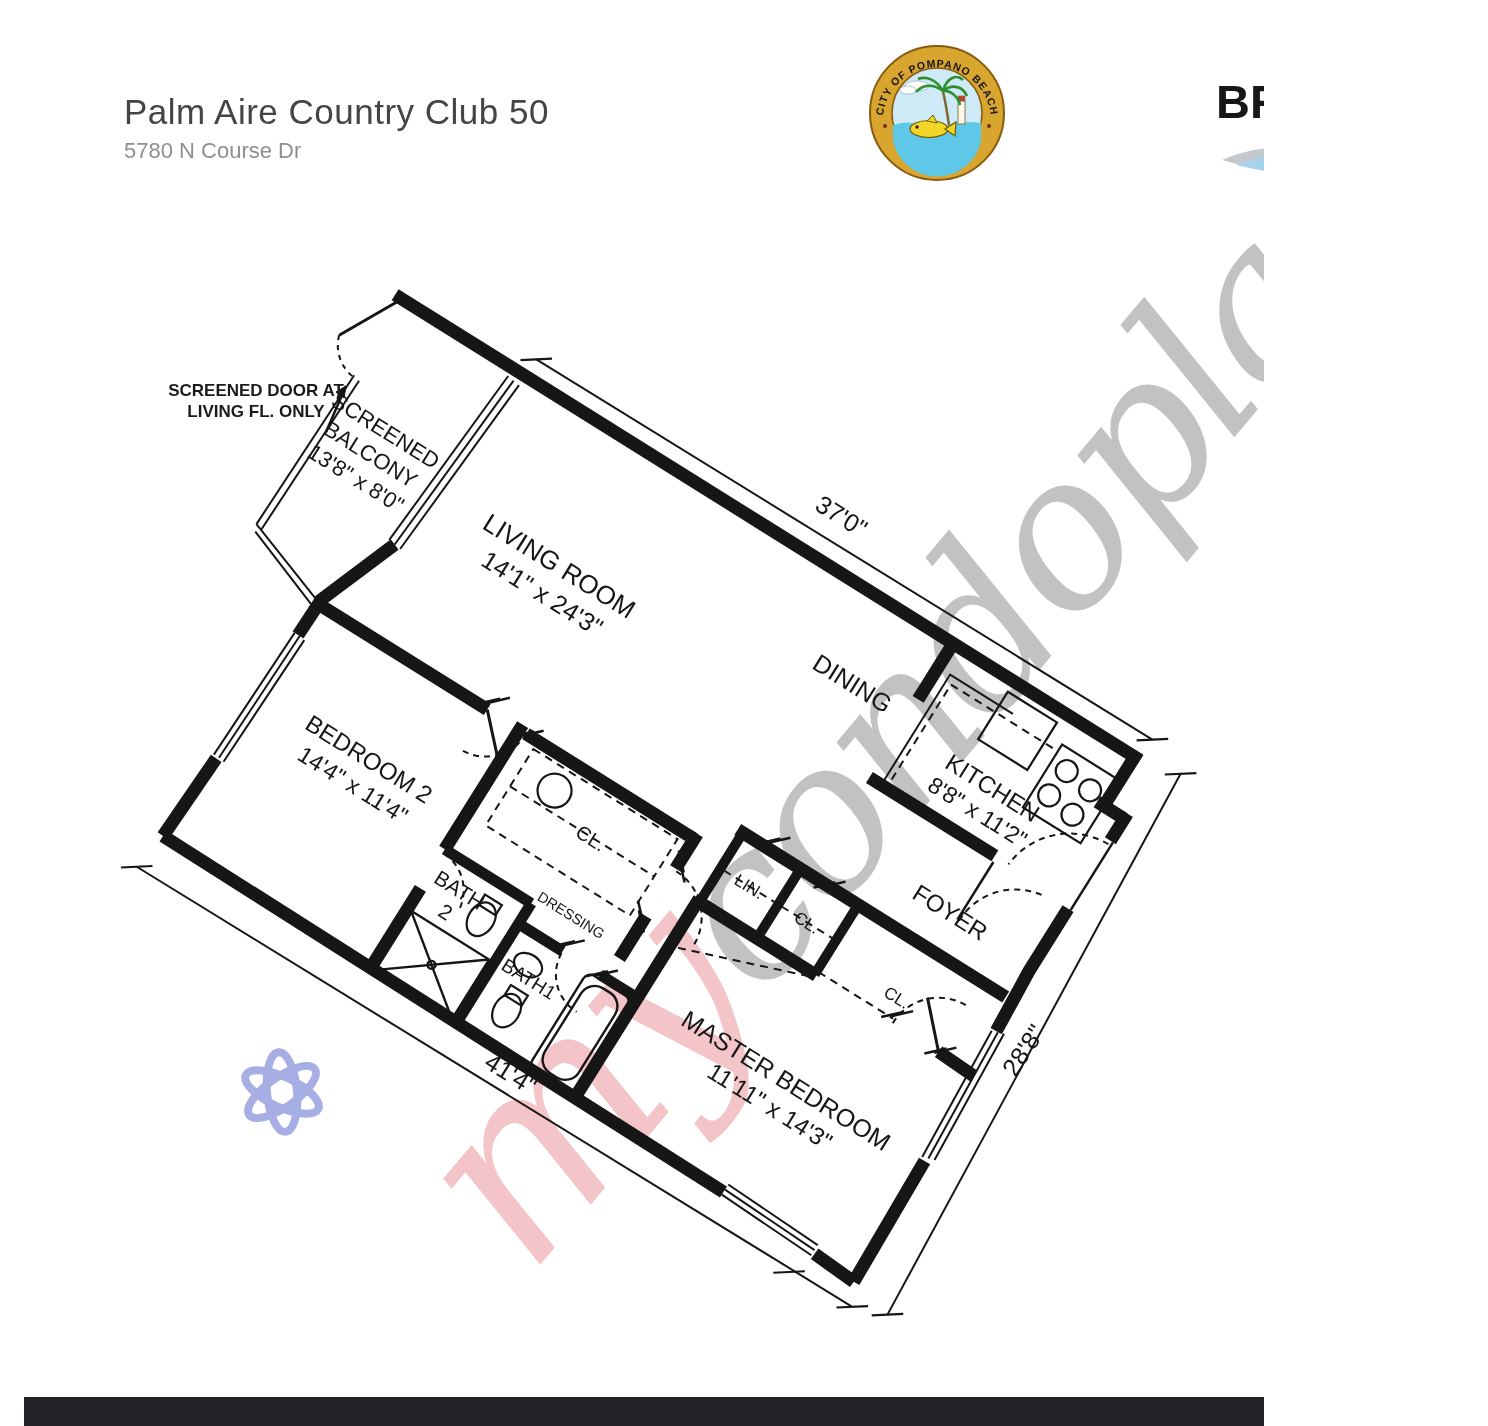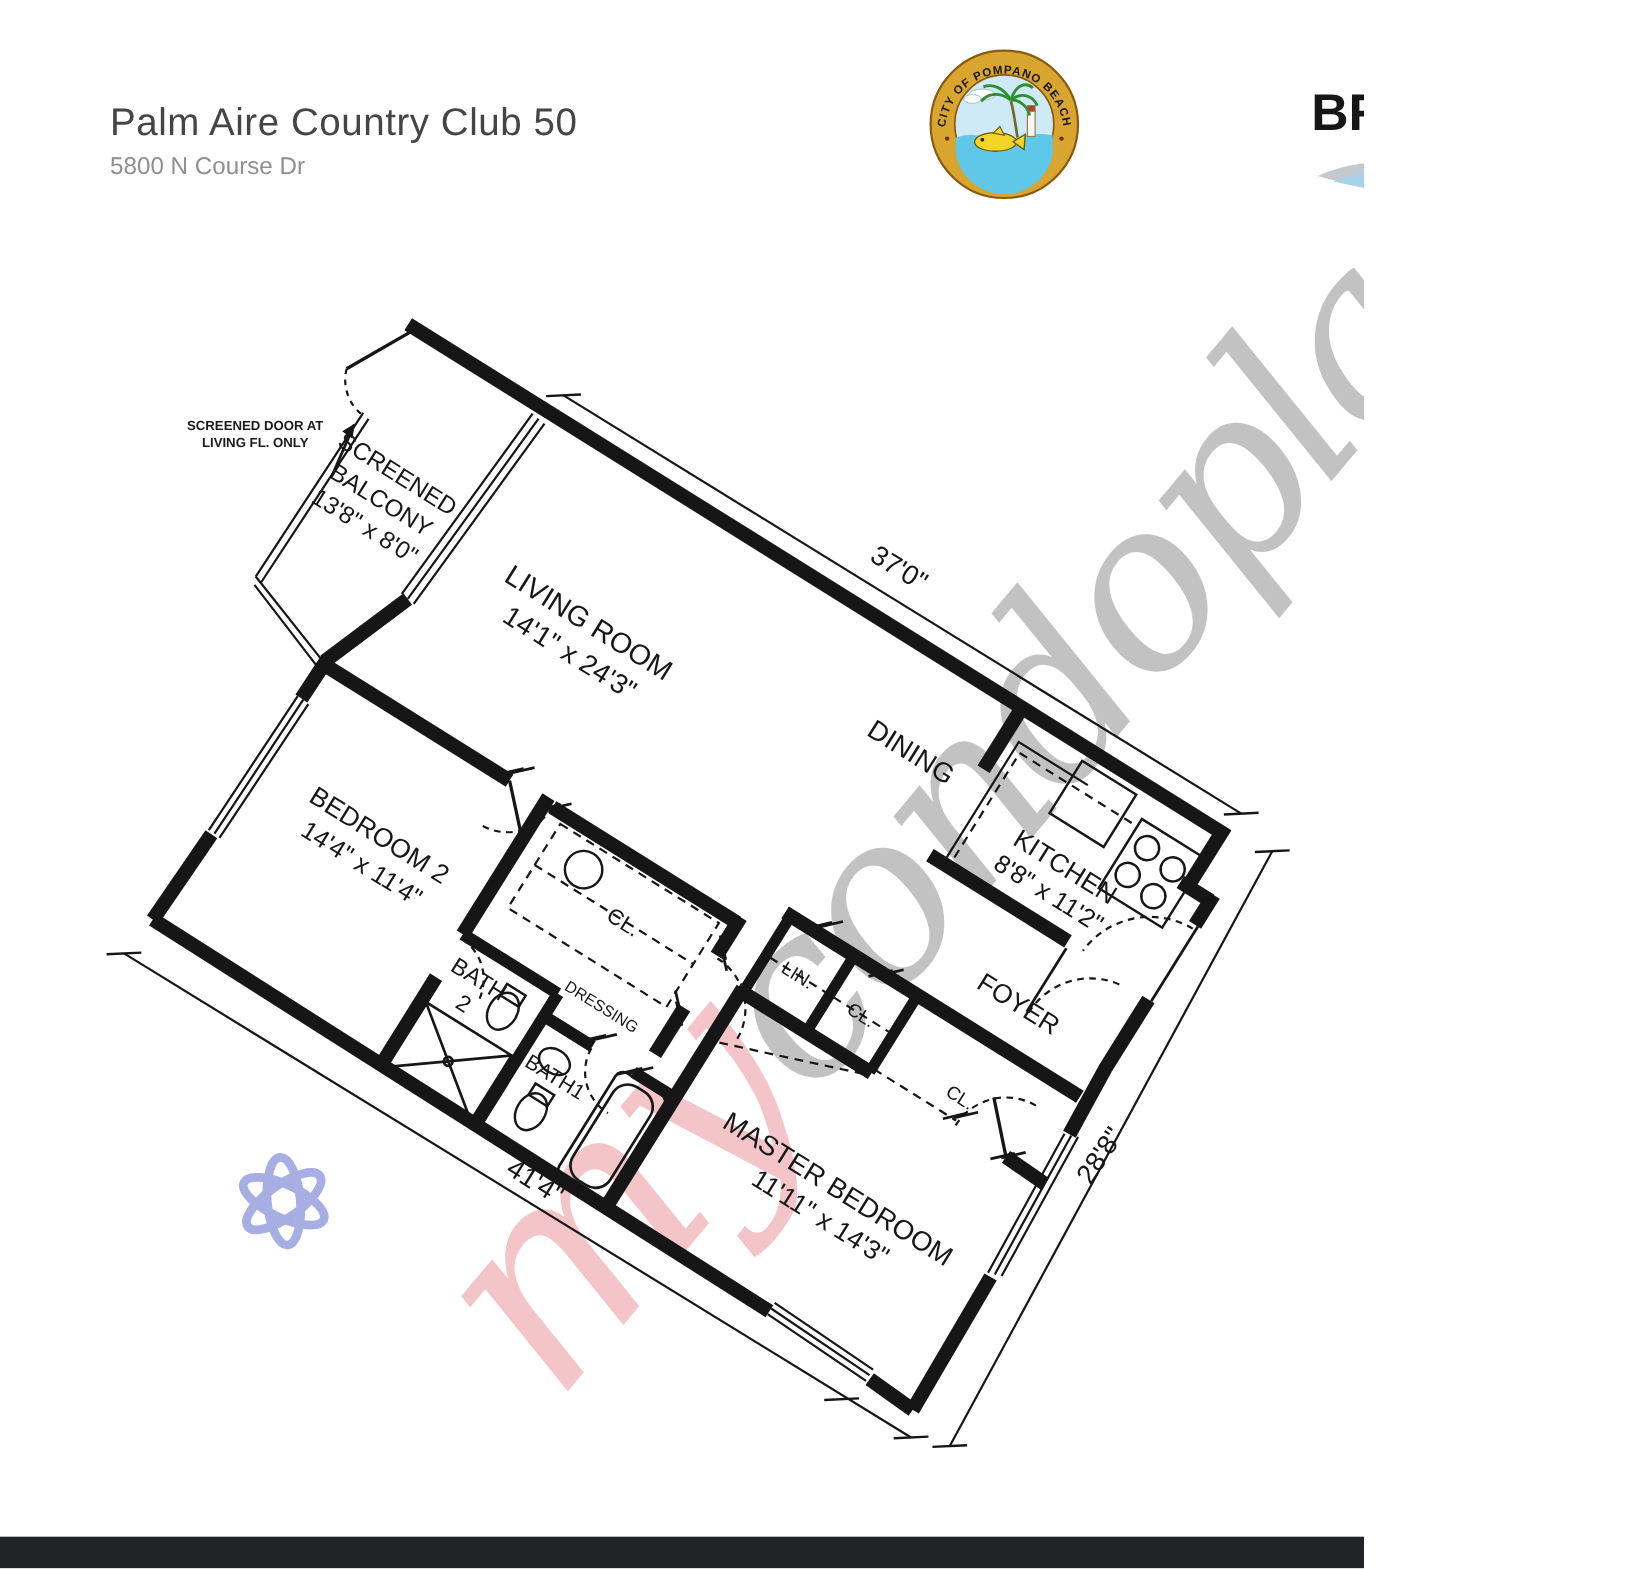--- a/index.html
+++ b/index.html
@@ -1,34 +1,34 @@
 <!DOCTYPE html>
 <html><head>
 <meta charset="utf-8">
 <style>
   html,body{margin:0;padding:0;background:#ffffff;}
   .page{position:relative;width:1240px;height:1426px;background:#ffffff;overflow:hidden;
-        font-family:"Liberation Sans", sans-serif;}
+        font-family:"Liberation Sans", sans-serif;margin-left:24px;}
   .hdr{position:absolute;left:100px;top:92px;}
   .hdr .title{font-size:35px;color:#454545;letter-spacing:.5px;}
   .hdr .addr{font-size:22px;color:#8f8f8f;margin-top:6px;}
   .note{position:absolute;left:132px;top:380px;width:200px;text-align:center;
-        font-size:12px;line-height:1.25;color:#1b1b1b;font-weight:600;}
+        font-size:17px;line-height:1.25;color:#1b1b1b;font-weight:600;}
   .bottombar{position:absolute;left:0;top:1397px;width:100%;height:29px;background:#222326;}
   svg text{font-family:"Liberation Sans", sans-serif;fill:#161616;}
   .wm-text{font-family:"DejaVu Serif", serif;font-style:italic;}
 </style>
 </head>
 <body>
 
 <div class="page">
 
   <div class="hdr">
     <div class="title">Palm Aire Country Club 50</div>
-    <div class="addr">5800 N Course Dr</div>
+    <div class="addr">5780 N Course Dr</div>
   </div>
 
   <svg width="150" height="150" viewBox="-75 -75 150 150" style="position:absolute;left:838px;top:38px;">
     <circle r="67" fill="#d8a52e" stroke="#8a5a10" stroke-width="2"></circle>
     <circle r="45" fill="#cdeaf6" stroke="#8a5a10" stroke-width="1.5"></circle>
     <defs>
       <path id="sealTop" d="M -54,8 A 54 54 0 1 1 54,8" fill="none"></path>
       <path id="sealBot" d="M -50,-7 A 50 50 0 0 0 50,-7" fill="none"></path>
     </defs>
     <text font-size="10.5" font-weight="bold" fill="#7a2a10" letter-spacing="1">

